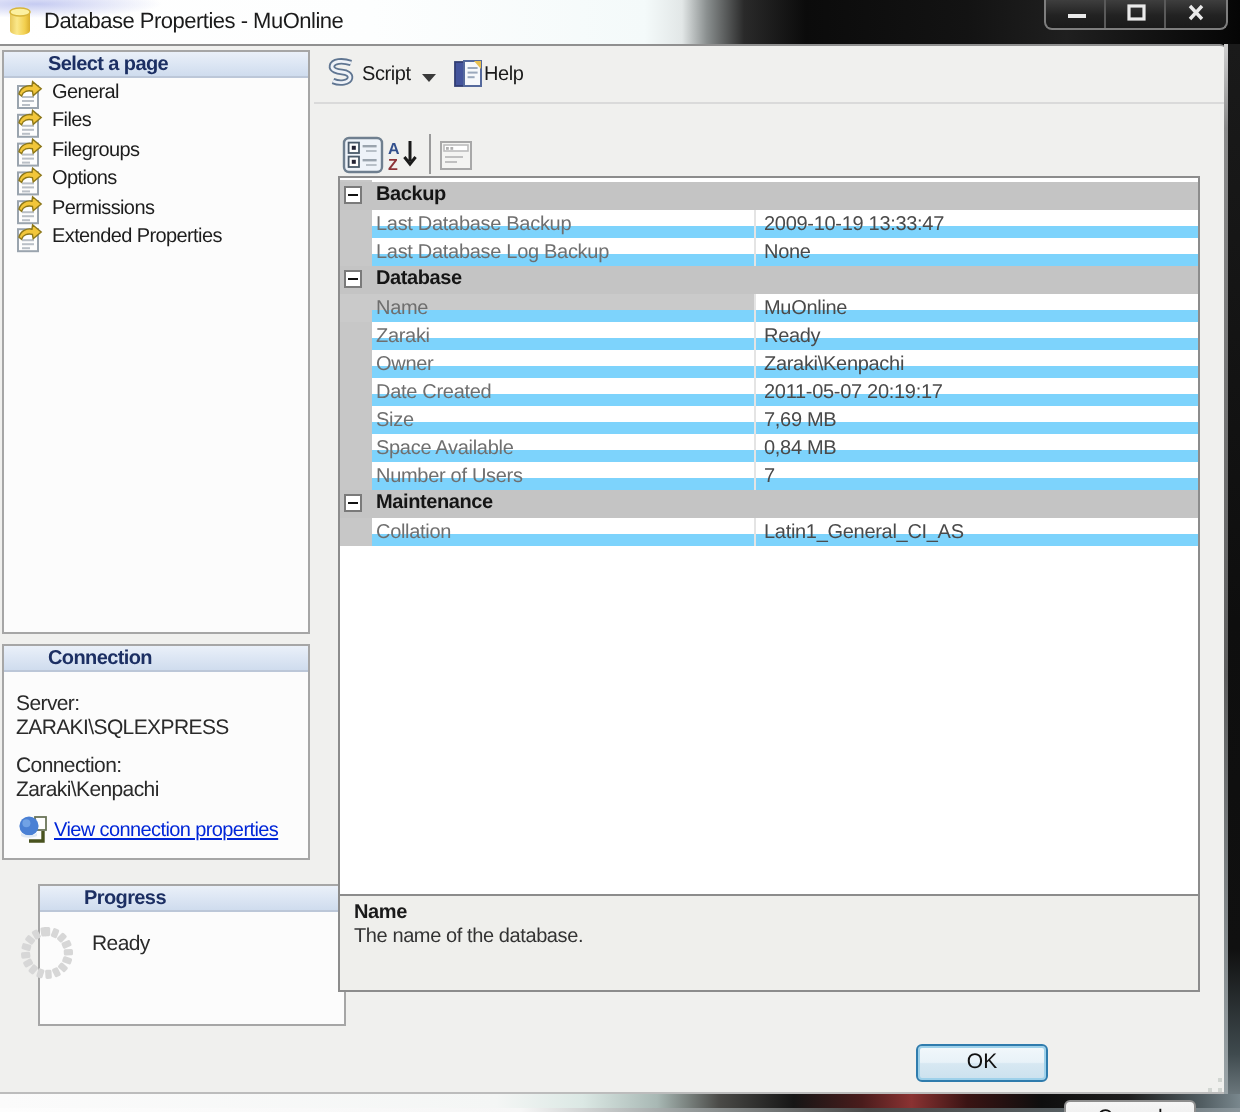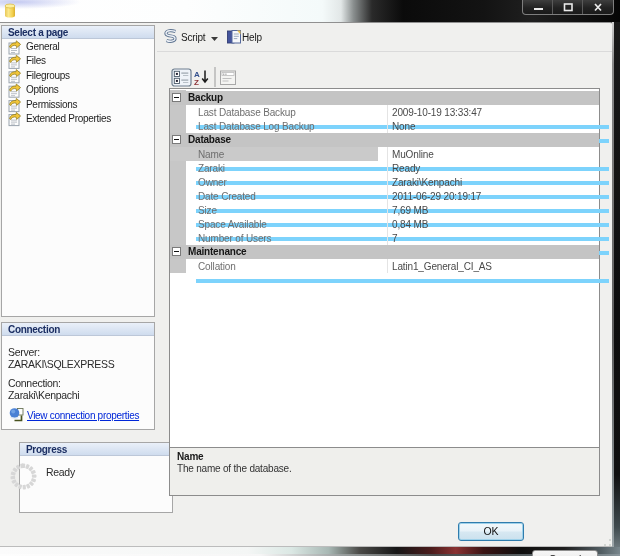--- a/index.html
+++ b/index.html
@@ -35,42 +35,42 @@
   background:linear-gradient(to bottom,#cfcfcf 0%,#8a8a8a 8%,#5e5e5e 60%,#9aa4a8 100%); }
 #bstrip { left:0; top:547px; width:620px; height:9px;
   background:linear-gradient(to right,#fbfbfb 0%,#f4f6f5 40%,#dbe8e4 47%,#a8b8b4 53%,#4a4a47 58%,#161616 64%,#4a1c1c 69.5%,#8a3232 73.5%,#3a1414 78%,#0e0e0e 84%,#1e1e1e 91%,#525e63 97%,#79878d 100%);
 }
 #bstrip2 { left:0; top:554px; width:620px; height:2px;
   background:linear-gradient(to right,#fdfdfd 0%,#f6f6f6 42%,#9aa0a0 55%,#4a4a4a 70%,#5a6468 90%,#8a969c 100%); }
 
 
 .panel { left:1px; width:154px; background:#fcfcfc; border:1px solid #a6a6a6; }
 .phead {
-  height:13px; line-height:13px; padding-left:6px;
+  height:13px; line-height:13px; padding-left:22px;
   font-size:10px; letter-spacing:-0.3px; font-weight:bold; color:#1c2f63;
   background:linear-gradient(to bottom,#eaf0f9,#cfdcee);
   border-bottom:1px solid #bcc7d8;
 }
 #p1 { top:25px; height:292px; }
 #p2 { top:322px; height:108px; }
 #p3 { top:442px; height:71px;margin-left:18px; }
 .pgitem { position:absolute; left:26px; font-size:10px; letter-spacing:-0.3px; color:#1d1d1d; }
 .ptext { position:absolute; font-size:10.5px; letter-spacing:-0.3px; color:#2a2a2a; }
 #link { position:absolute; left:27px; top:410px; font-size:10px; letter-spacing:-0.3px; color:#0026d8; text-decoration:underline; }
 
 
 .tbtext { position:absolute; font-size:10px; letter-spacing:-0.2px; color:#1a1a1a; }
 #sepline { left:157px; top:51px; width:455px; height:1px; background:#dadada; }
 
 
 #grid { left:169px; top:88px; width:431px; height:360px; background:#fff; border:1px solid #8c8c8c; }
 #indent { left:170px; top:90px; width:16px; height:183px; background:#c7c7c7; }
 .cat { position:absolute; left:170px; width:429px; height:14px; background:#c4c4c4;
   font-size:10px; letter-spacing:-0.2px; font-weight:bold; color:#151515; line-height:14px; padding-left:18px; }
-.row { position:absolute; left:186px; width:413px; height:24px; border-bottom:4px solid #7dd3fc;margin-left:10px; }
+.row { position:absolute; left:186px; width:413px; height:14px; border-bottom:6px solid #7dd3fc; }
 .rname { position:absolute; left:2px; top:2px; font-size:10px; letter-spacing:-0.15px; color:#6f6f6f; white-space:nowrap; }
 .rval { position:absolute; left:196px; top:2px; font-size:10px; letter-spacing:-0.15px; color:#4a4a4a; white-space:nowrap; }
 .vline { position:absolute; left:191px; top:0; width:1px; height:14px; background:#e4e4e4; }
 #namesel { left:170px; top:147px; width:208px; height:14px; background:#cacaca; }
 .mbox { position:absolute; left:172px; width:9px; height:9px; background:#fff; border:1px solid #7a7a7a; }
 .mbox:after { content:""; position:absolute; left:1px; top:3px; width:5px; height:1px; background:#111; }
 
 
 #help { left:169px; top:447px; width:431px; height:49px; background:#efefec; border:1px solid #8c8c8c; }
 
@@ -94,20 +94,21 @@
       <stop offset="0" stop-color="#e8c85a"></stop>
           <stop offset="0.35" stop-color="#fbe88a"></stop>
       <stop offset="0.75" stop-color="#f2cf4e"></stop>
           <stop offset="1" stop-color="#d9ae2e"></stop>
     </linearGradient>
       </defs>
     <path d="M1 3 L1 12.5 A5 2 0 0 0 11 12.5 L11 3 Z" fill="url(#cyl)"></path>
     <ellipse cx="6" cy="3" rx="5" ry="2" fill="#fcf0a0"></ellipse>
     <ellipse cx="6" cy="3" rx="5" ry="2" fill="none" stroke="#d8b53a" stroke-width="0.7"></ellipse>
   </svg>
+  <span id="titletext" class="abs">Database Properties - MuOnline</span>
 </div>
 
 <div id="caps" class="abs">
   <div class="cap"><svg width="30" height="13" viewBox="0 0 30 13">
         <rect x="11" y="7" width="9" height="2" fill="#eaeaea"></rect>
       </svg></div>
   <div class="cap"><svg width="30" height="13" viewBox="0 0 30 13">
         <rect x="11.5" y="3" width="7.5" height="6.5" fill="none" stroke="#eaeaea" stroke-width="1.6"></rect>
       </svg></div>
   <div class="cap"><svg width="30" height="13" viewBox="0 0 30 13">
@@ -277,21 +278,21 @@
     <span class="rval">Ready</span>
   </div>
 <div class="row" style="top:175px">
     <span class="rname">Owner</span>
     <span class="vline"></span>
     <span class="rval">Zaraki\Kenpachi</span>
   </div>
 <div class="row" style="top:189px">
     <span class="rname">Date Created</span>
     <span class="vline"></span>
-    <span class="rval">2011-06-29 20:19:17</span>
+    <span class="rval">2011-05-07 20:19:17</span>
   </div>
 <div class="row" style="top:203px">
     <span class="rname">Size</span>
     <span class="vline"></span>
     <span class="rval">7,69 MB</span>
   </div>
 <div class="row" style="top:217px">
     <span class="rname">Space Available</span>
     <span class="vline"></span>
     <span class="rval">0,84 MB</span>

